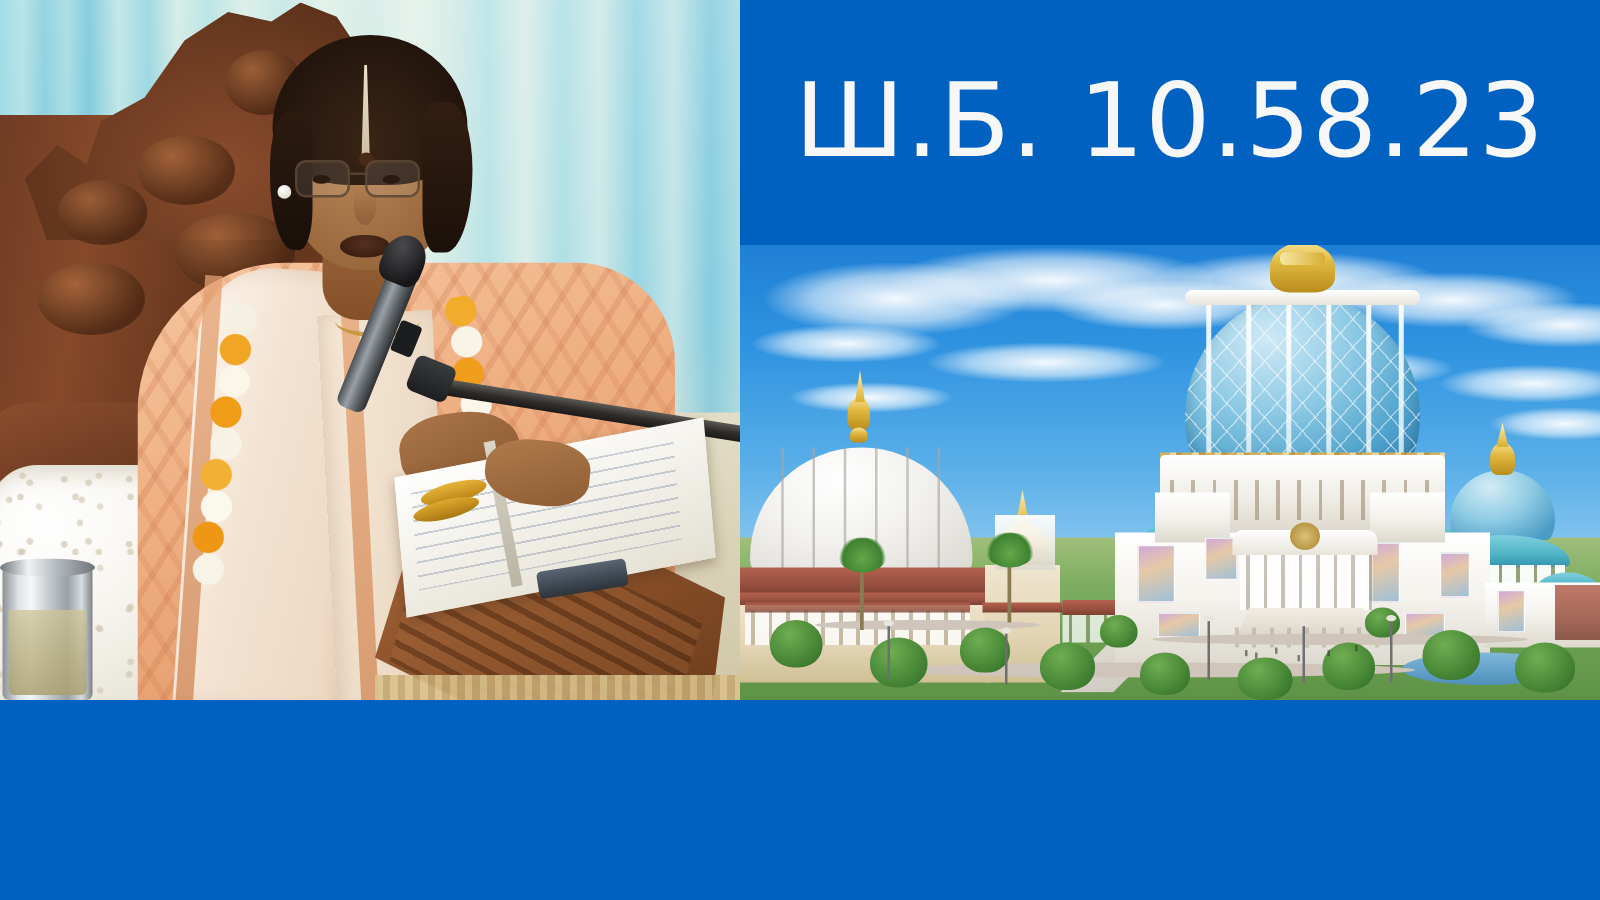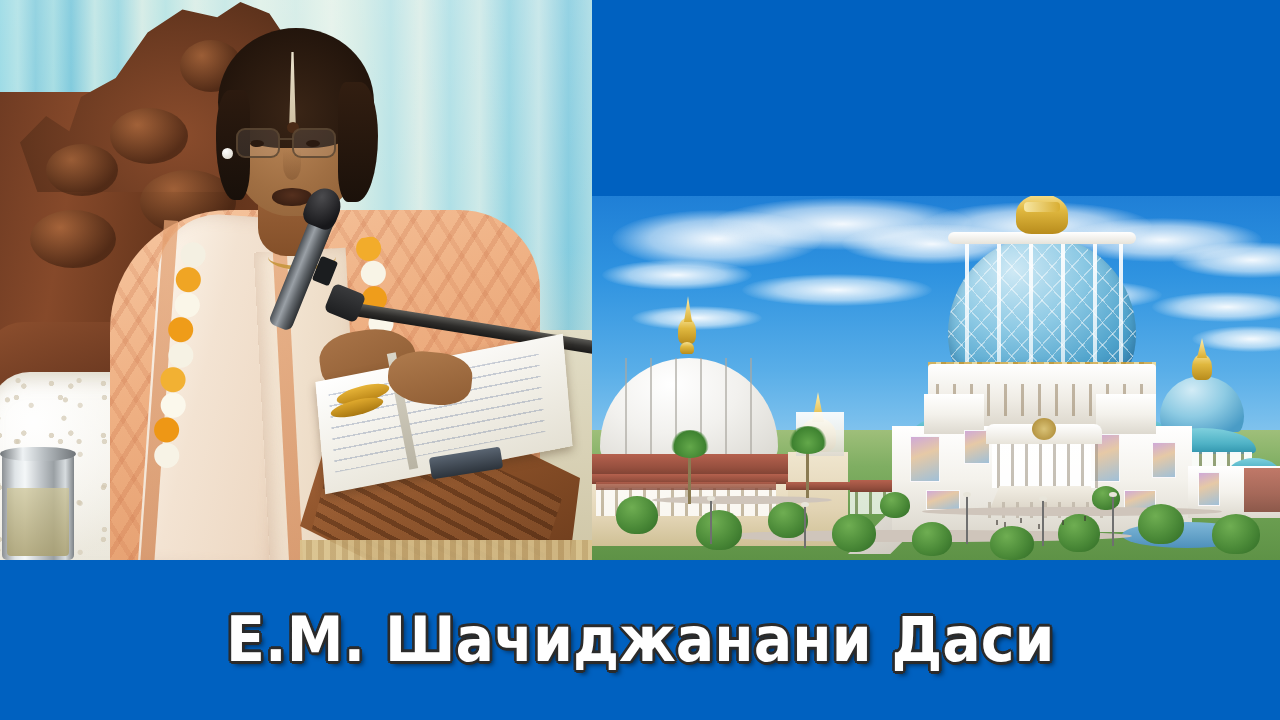--- a/index.html
+++ b/index.html
@@ -613,20 +613,23 @@
     <div class="bangle"></div>
     <div class="bangle2"></div>
     <div class="mat"></div>
 
     <div class="steel-cup">
       <div class="steel-cup-liquid"></div>
       <div class="steel-cup-rim"></div>
     </div>
   </div>
 
+  <div id="title-bar">
+    <div id="title-text">Ш.Б. 10.58.23</div>
+  </div>
 
   <div id="temple-photo">
 
     <div class="cloud" style="left:20px;  top:14px;  width:210px; height:58px;"></div>
     <div class="cloud" style="left:120px; top:2px;   width:260px; height:52px;"></div>
     <div class="cloud" style="left:250px; top:28px;  width:180px; height:40px;"></div>
     <div class="cloud" style="left:330px; top:6px;   width:230px; height:48px;"></div>
     <div class="cloud" style="left:470px; top:22px;  width:200px; height:44px;"></div>
     <div class="cloud" style="left:580px; top:46px;  width:160px; height:36px;"></div>
     <div class="cloud" style="left:10px;  top:64px;  width:150px; height:30px;"></div>
@@ -754,17 +757,14 @@
     <div class="lamp-head" style="left:517px; top:296px;"></div>
 
     <div class="person" style="left:404px; top:324px;"></div>
     <div class="person" style="left:412px; top:326px;"></div>
     <div class="person" style="left:428px; top:322px;"></div>
     <div class="person" style="left:446px; top:328px;"></div>
     <div class="person" style="left:470px; top:324px;"></div>
     <div class="person" style="left:492px; top:320px;"></div>
   </div>
 
-  <div id="caption-bar">
-    <div id="caption-text">Е.М. Шачиджанани Даси</div>
-  </div>
 
 </div>
 
 </body></html>

